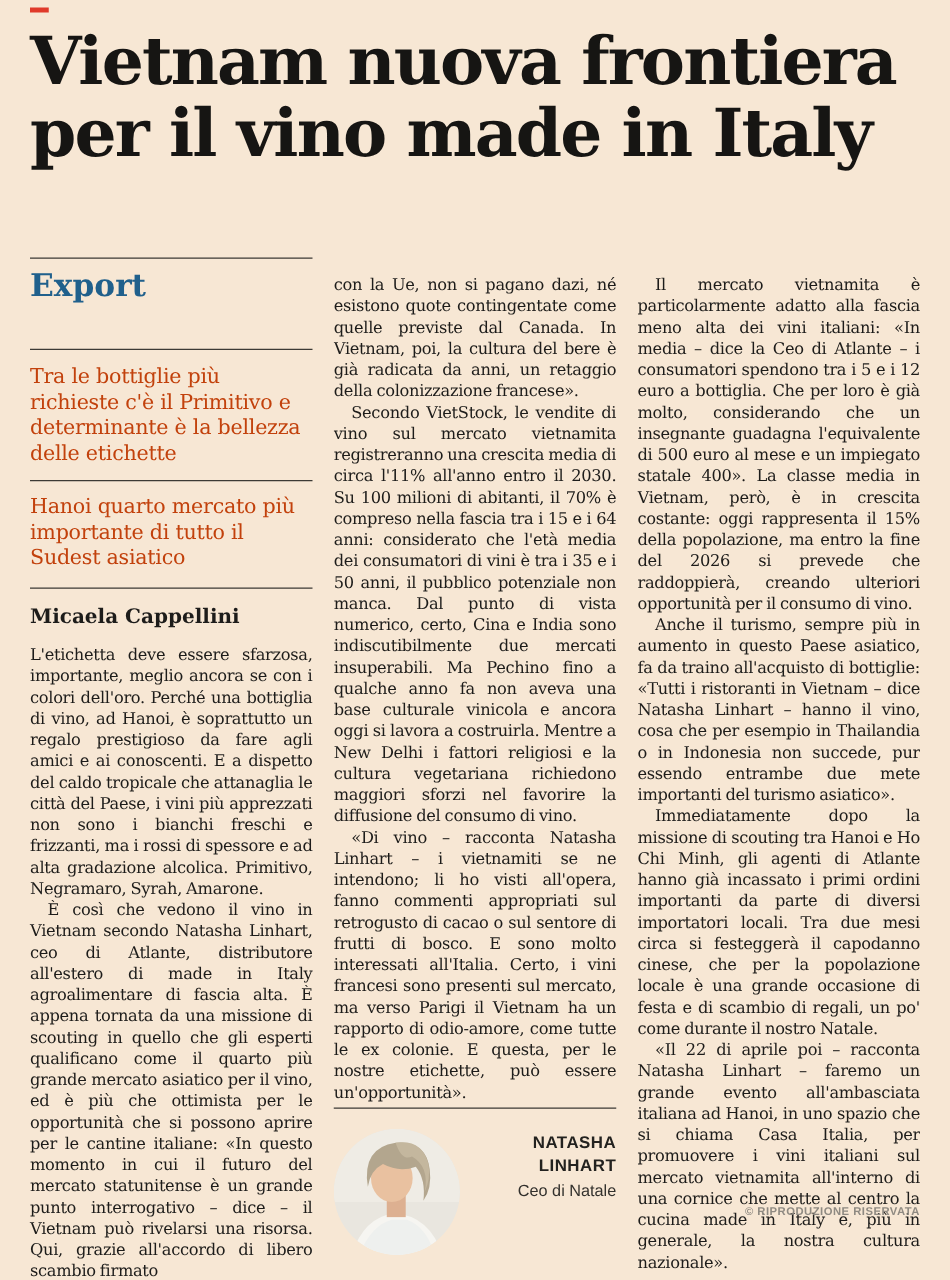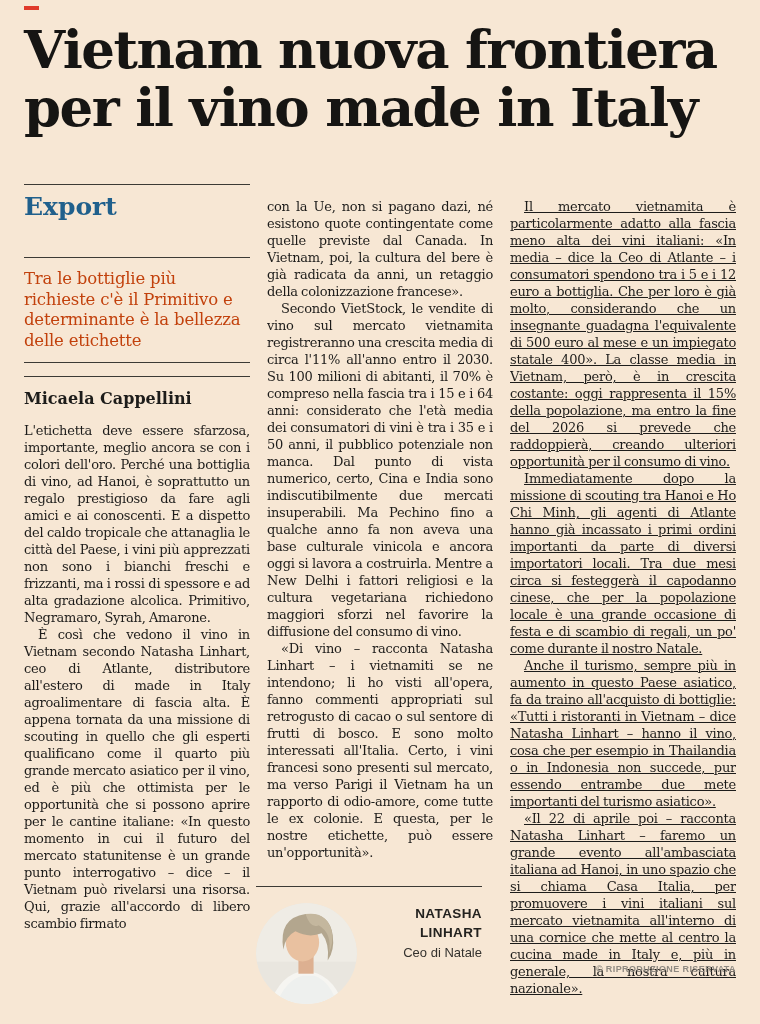--- a/index.html
+++ b/index.html
@@ -13,21 +13,21 @@
   }
   .red-dash {
     position:absolute; left:24px; top:6px;
     width:15px; height:4px; background:#e03a2a;
   }
   .headline {
     position:absolute; left:24px; top:21px; width:714px;
     font-size:53px; line-height:1.09; font-weight:700;
     letter-spacing:-1.5px; color:#161513;
   }
-  .col { position:absolute; top:172px; width:226px; }
+  .col { position:absolute; top:194px; width:226px; }
   .col1 { left:24px; }
   .col2 { left:267px; padding-top:15px; }
   .col3 { left:510px; padding-top:15px; }
 
   .rule { border:none; border-top:1.4px solid #3c3a35; width:100%; }
   .col1 .rule-top { margin-top:12px; }
 
   .kicker {
     margin-top:7px; font-size:25px; line-height:30px;
     font-weight:700; color:#20608c;
@@ -44,23 +44,23 @@
 
   .body-text { margin-top:14px; }
   .col2 .body-text, .col3 .body-text { margin-top:11px; }
   .body-text p {
     font-size:13px; line-height:17px; text-align:justify;
     letter-spacing:-0.25px; word-spacing:-0.6px;
     hyphens:auto; -webkit-hyphens:auto; color:#1d1c1a;
   }
   .body-text p.ind { text-indent:14px; }
   .col2 .body-text { max-height:684px; overflow:hidden; }
-  .col3 .body-text { max-height:798px; overflow:hidden;text-decoration:underline; }
+  .col3 .body-text { max-height:798px; overflow:hidden; }
 
-  .photo-block { position:absolute; left:256px; top:886px; width:226px; }
+  .photo-block { position:absolute; left:267px; top:886px; width:226px; }
   .photo-row { display:flex; margin-top:16px; align-items:flex-start; }
   .portrait {
     width:101px; height:101px; border-radius:50%;
     overflow:hidden; flex:0 0 auto;
   }
   .portrait svg { display:block; width:100%; height:100%; }
   .photo-caption {
     flex:1 1 auto; text-align:right; padding-top:2px;
     font-family:"Liberation Sans","DejaVu Sans",sans-serif;
   }
@@ -83,20 +83,21 @@
 <div class="red-dash"></div>
 
 <h1 class="headline">Vietnam nuova frontiera per il vino made in Italy</h1>
 
 <div class="col col1">
   <hr class="rule rule-top">
   <div class="kicker">Export</div>
   <hr class="rule rule-2">
   <div class="standfirst">Tra le bottiglie più richieste c'è il Primitivo e determinante è la bellezza delle etichette</div>
   <hr class="rule rule-3">
+  <div class="standfirst secondary">Hanoi quarto mercato più importante di tutto il Sudest asiatico</div>
   <hr class="rule rule-4">
   <div class="byline">Micaela Cappellini</div>
   <div class="body-text">
     <p>L'etichetta deve essere sfarzosa, importante, meglio ancora se con i colori dell'oro. Perché una bottiglia di vino, ad Hanoi, è soprattutto un regalo prestigioso da fare agli amici e ai conoscenti. E a dispetto del caldo tropicale che attanaglia le città del Paese, i vini più apprezzati non sono i bianchi freschi e frizzanti, ma i rossi di spessore e ad alta gradazione alcolica. Primitivo, Negramaro, Syrah, Amarone.</p>
     <p class="ind">È così che vedono il vino in Vietnam secondo Natasha Linhart, ceo di Atlante, distributore all'estero di made in Italy agroalimentare di fascia alta. È appena tornata da una missione di scouting in quello che gli esperti qualificano come il quarto più grande mercato asiatico per il vino, ed è più che ottimista per le opportunità che si possono aprire per le cantine italiane: «In questo momento in cui il futuro del mercato statunitense è un grande punto interrogativo – dice – il Vietnam può rivelarsi una risorsa. Qui, grazie all'accordo di libero scambio firmato</p>
   </div>
 </div>
 
 <div class="col col2">
   <div class="body-text">
@@ -131,19 +132,19 @@
     <div class="photo-caption">
       <div class="caption-name">NATASHA LINHART</div>
       <div class="caption-role">Ceo di Natale</div>
     </div>
   </div>
 </div>
 
 <div class="col col3">
   <div class="body-text">
     <p class="ind">Il mercato vietnamita è particolarmente adatto alla fascia meno alta dei vini italiani: «In media – dice la Ceo di Atlante – i consumatori spendono tra i 5 e i 12 euro a bottiglia. Che per loro è già molto, considerando che un insegnante guadagna l'equivalente di 500 euro al mese e un impiegato statale 400». La classe media in Vietnam, però, è in crescita costante: oggi rappresenta il 15% della popolazione, ma entro la fine del 2026 si prevede che raddoppierà, creando ulteriori opportunità per il consumo di vino.</p>
+    <p class="ind">Anche il turismo, sempre più in aumento in questo Paese asiatico, fa da traino all'acquisto di bottiglie: «Tutti i ristoranti in Vietnam – dice Natasha Linhart – hanno il vino, cosa che per esempio in Thailandia o in Indonesia non succede, pur essendo entrambe due mete importanti del turismo asiatico».</p>
     <p class="ind">Immediatamente dopo la missione di scouting tra Hanoi e Ho Chi Minh, gli agenti di Atlante hanno già incassato i primi ordini importanti da parte di diversi importatori locali. Tra due mesi circa si festeggerà il capodanno cinese, che per la popolazione locale è una grande occasione di festa e di scambio di regali, un po' come durante il nostro Natale.</p>
-    <p class="ind">Anche il turismo, sempre più in aumento in questo Paese asiatico, fa da traino all'acquisto di bottiglie: «Tutti i ristoranti in Vietnam – dice Natasha Linhart – hanno il vino, cosa che per esempio in Thailandia o in Indonesia non succede, pur essendo entrambe due mete importanti del turismo asiatico».</p>
     <p class="ind">«Il 22 di aprile poi – racconta Natasha Linhart – faremo un grande evento all'ambasciata italiana ad Hanoi, in uno spazio che si chiama Casa Italia, per promuovere i vini italiani sul mercato vietnamita all'interno di una cornice che mette al centro la cucina made in Italy e, più in generale, la nostra cultura nazionale».</p>
   </div>
 </div>
 
 <div class="copyright">© RIPRODUZIONE RISERVATA</div>
 
 </body></html>

